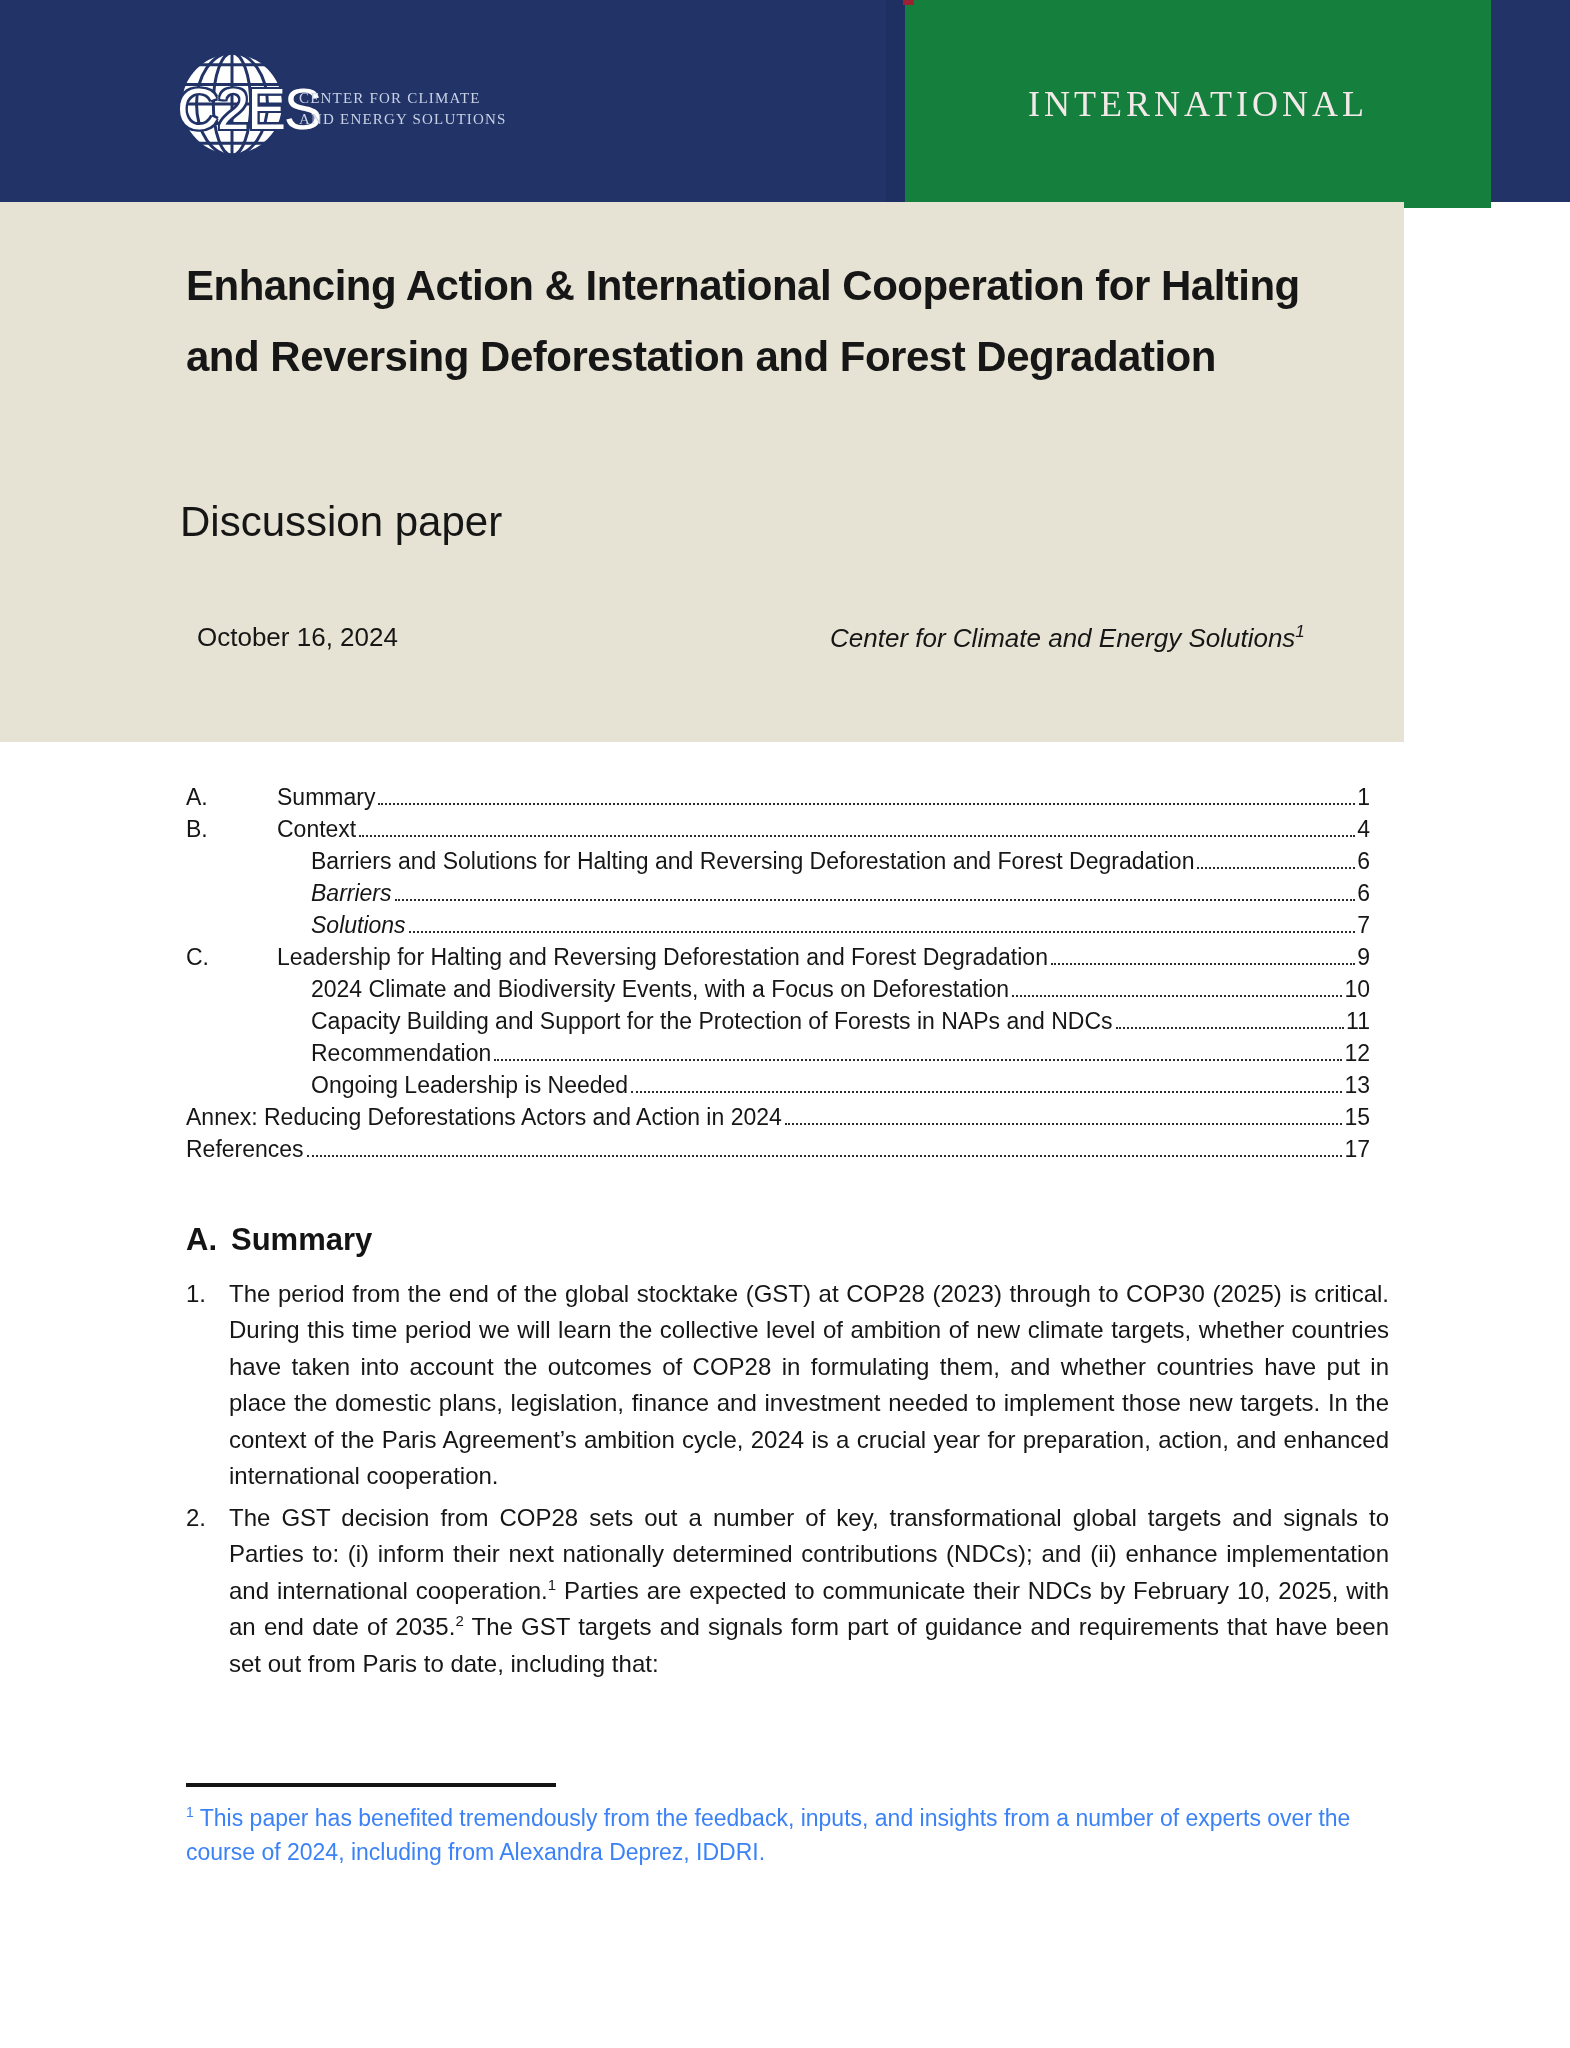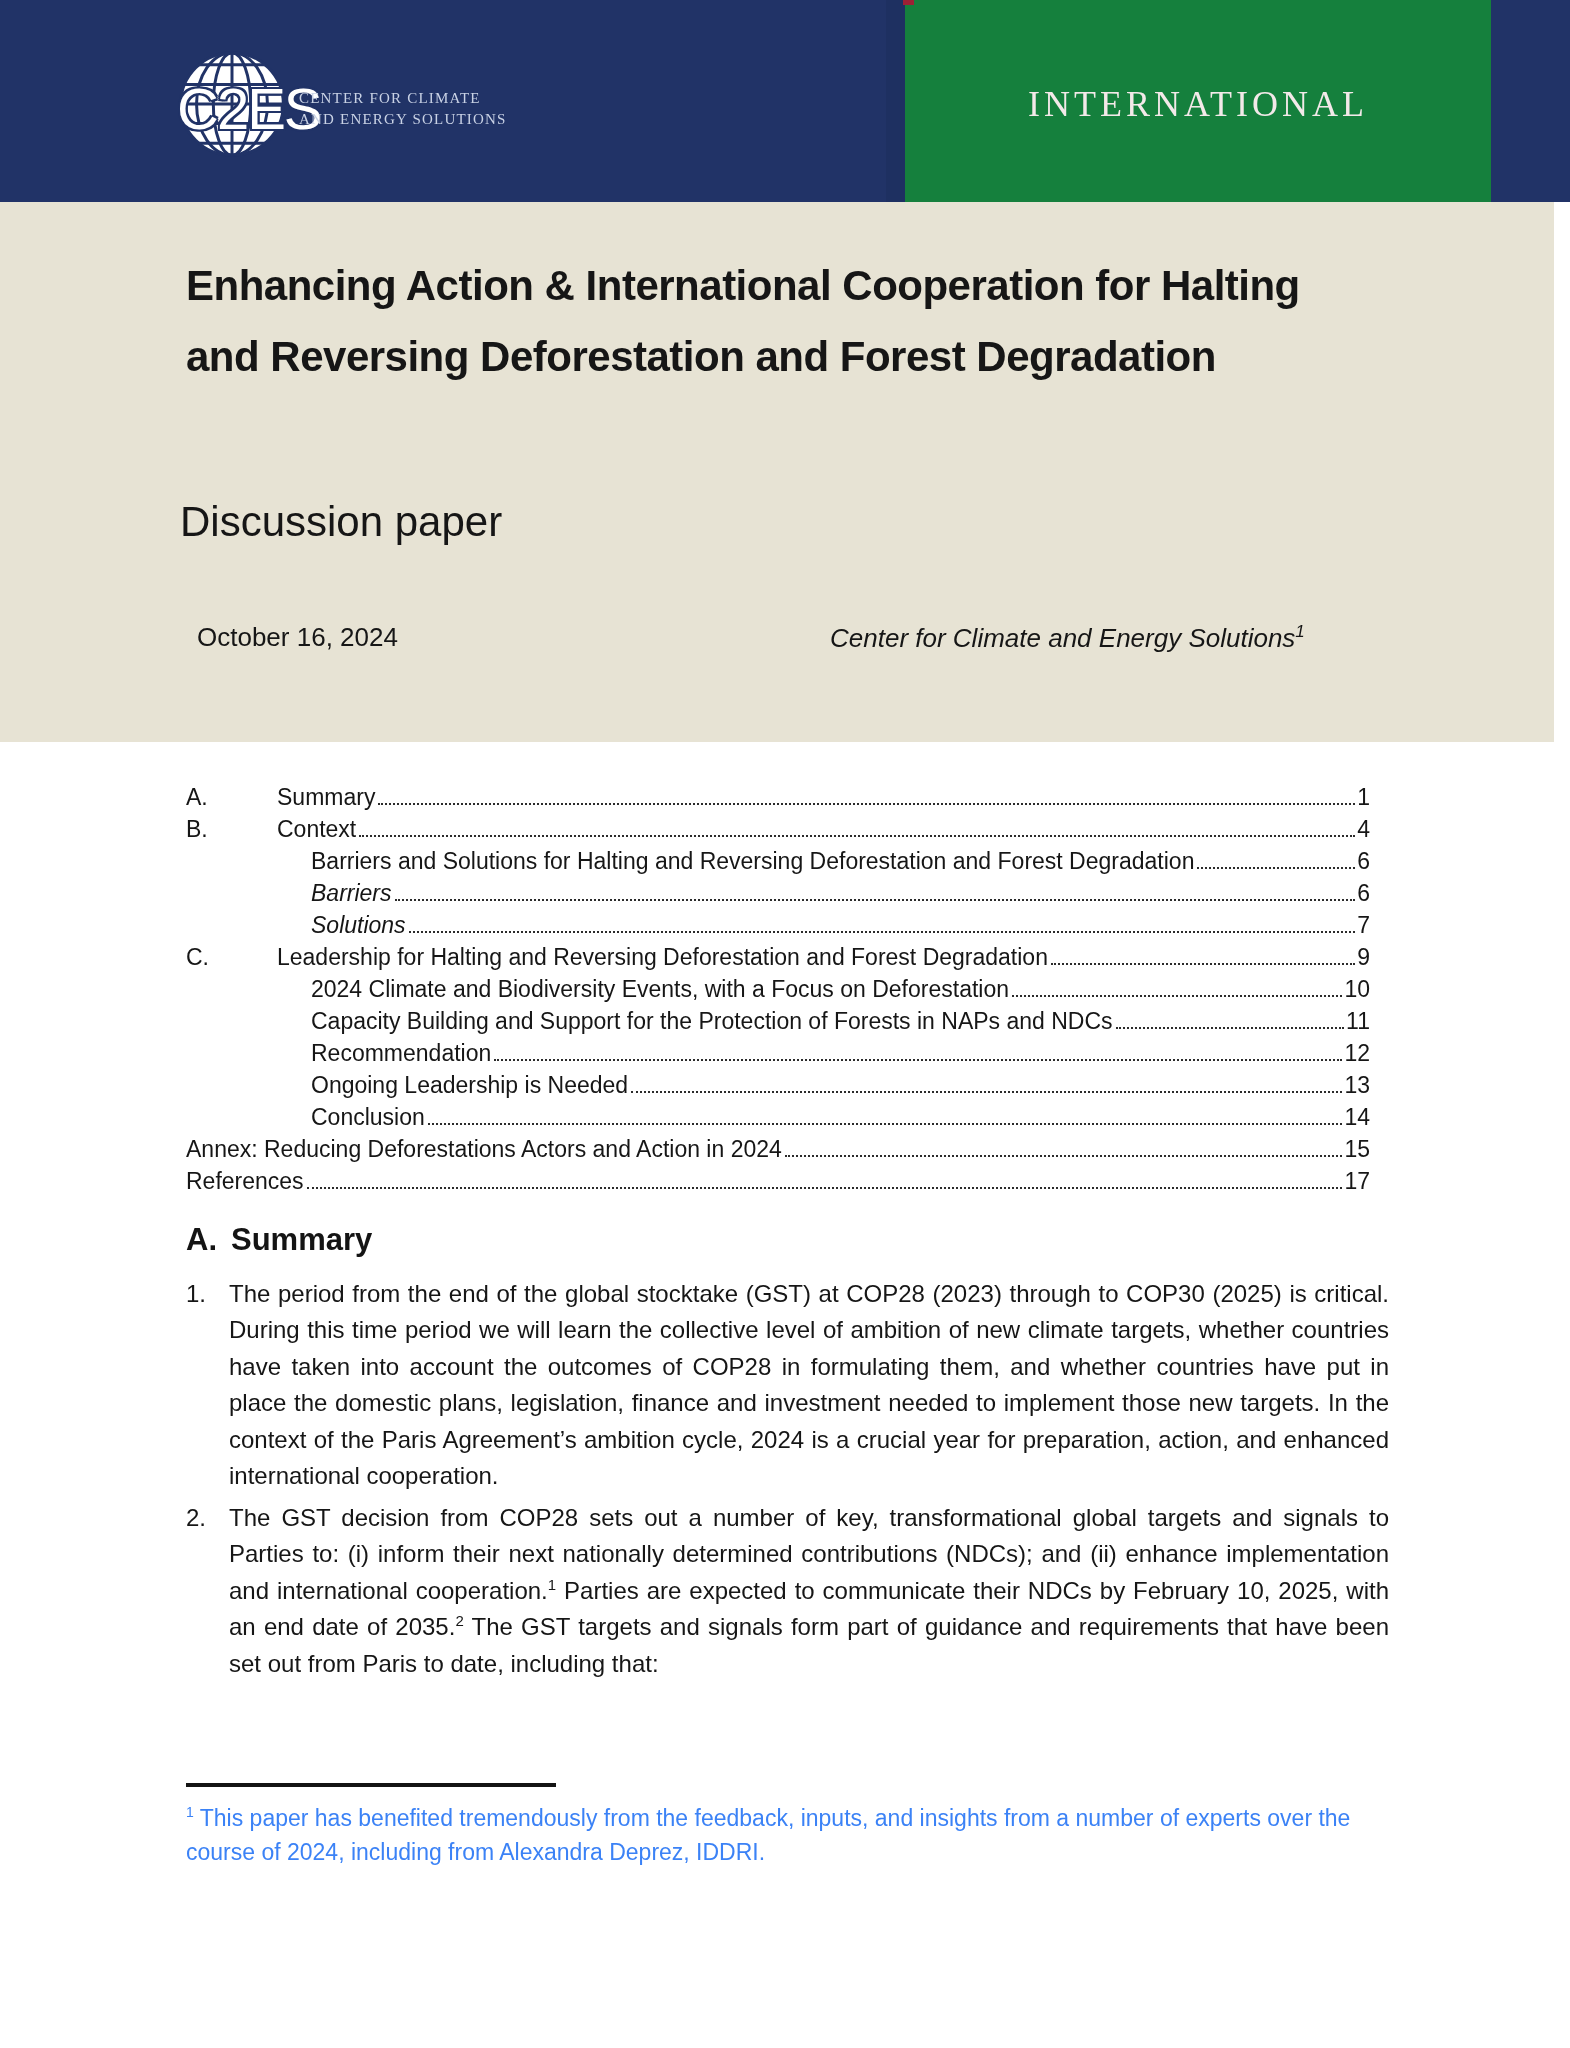--- a/index.html
+++ b/index.html
@@ -17,21 +17,21 @@
 
   .globe{position:absolute;left:176px;top:48px;}
   .logo-acronym{position:absolute;left:177px;top:80px;font-family:Liberation Sans, sans-serif;
         font-size:58px;line-height:58px;color:#ffffff;letter-spacing:-2px;
         text-shadow:2px 0 0 #213367,-2px 0 0 #213367,0 2px 0 #213367,0 -2px 0 #213367,
                     2px 2px 0 #213367,-2px -2px 0 #213367,2px -2px 0 #213367,-2px 2px 0 #213367;}
   .logo-org{position:absolute;left:299px;top:88px;font-family:"Liberation Serif",serif;
         font-size:15px;line-height:21px;letter-spacing:1.2px;color:#c9d2e5;white-space:pre-line;}
 
   
-  .cover{position:absolute;left:0;top:202px;width:1554px;height:540px;background:#e7e3d4;}
+  .cover{position:absolute;left:0;top:202px;width:1404px;height:540px;background:#e7e3d4;}
   .doc-title{position:absolute;left:186px;top:48px;width:1120px;font-size:42px;line-height:71px;
         font-weight:bold;color:#161616;letter-spacing:-0.5px;}
   .doc-subtitle{position:absolute;left:180px;top:290px;font-size:42px;line-height:60px;
         font-weight:400;color:#161616;}
   .pub-date{position:absolute;left:197px;top:420px;font-size:26px;color:#161616;}
   .author{position:absolute;left:830px;top:420px;font-size:26px;font-style:italic;color:#161616;}
   .author sup{font-size:17px;}
 
   
   .toc{position:absolute;left:186px;top:779px;width:1184px;font-size:23px;color:#161616;}
@@ -145,25 +145,20 @@
     <div class="toc-row sub">
       <span class="toc-label">Recommendation</span>
       <span class="toc-leader"></span>
       <span class="toc-page">12</span>
     </div>
     <div class="toc-row sub">
       <span class="toc-label">Ongoing Leadership is Needed</span>
       <span class="toc-leader"></span>
       <span class="toc-page">13</span>
     </div>
-    <div class="toc-row sub">
-      <span class="toc-label">Conclusion</span>
-      <span class="toc-leader"></span>
-      <span class="toc-page">14</span>
-    </div>
     <div class="toc-row">
       <span class="toc-label">Annex: Reducing Deforestations Actors and Action in 2024</span>
       <span class="toc-leader"></span>
       <span class="toc-page">15</span>
     </div>
     <div class="toc-row">
       <span class="toc-label">References</span>
       <span class="toc-leader"></span>
       <span class="toc-page">17</span>
     </div>

